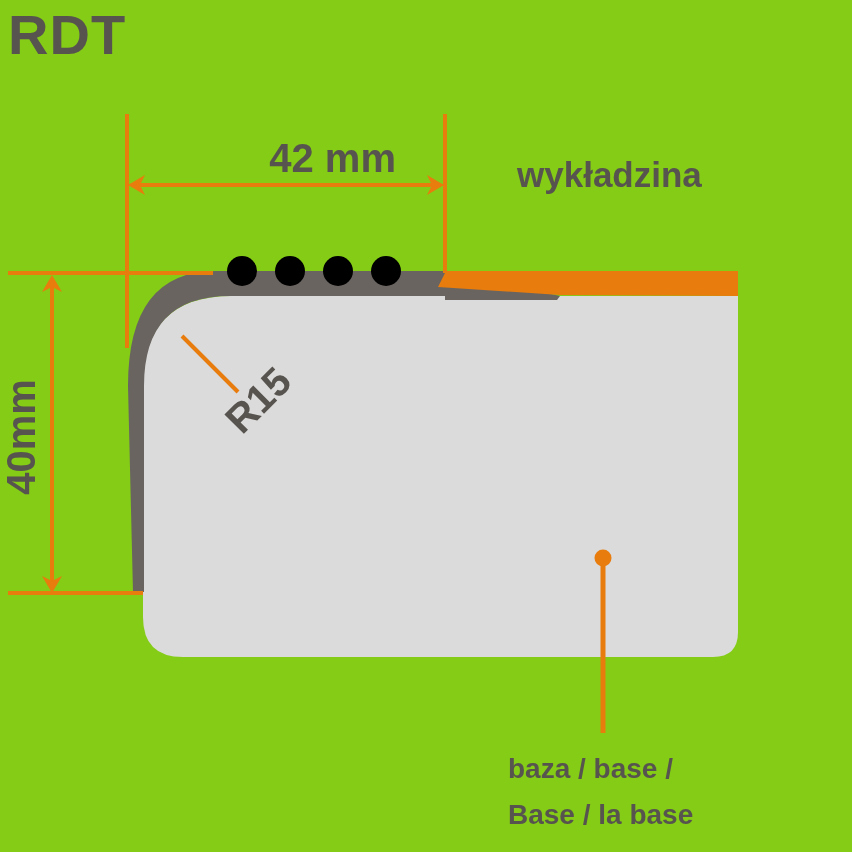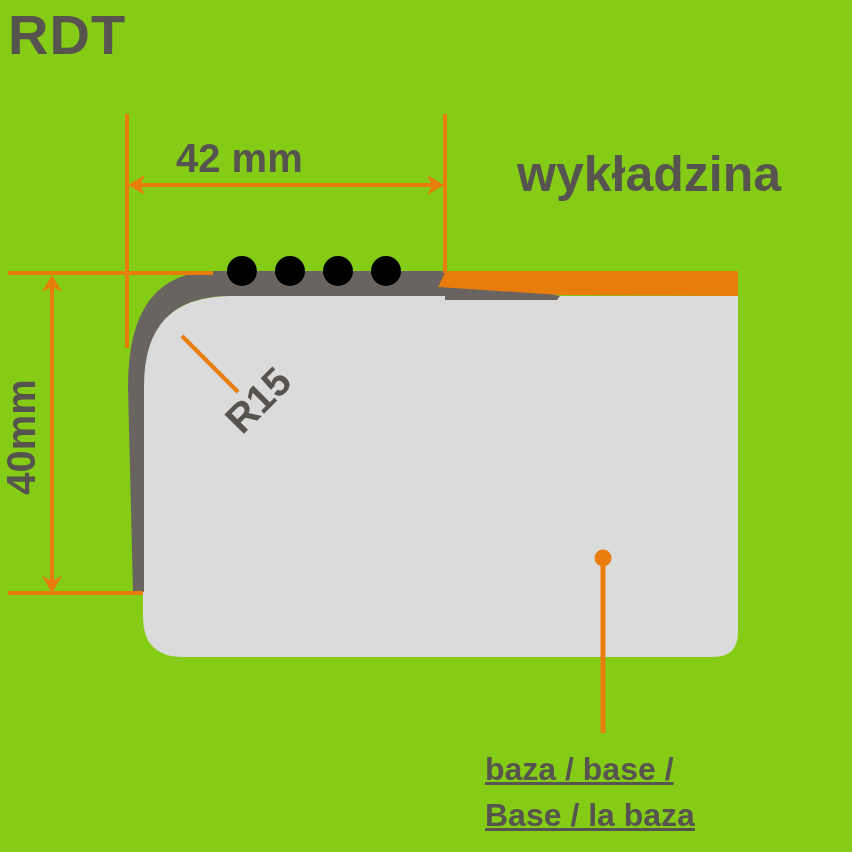--- a/index.html
+++ b/index.html
@@ -18,41 +18,41 @@
     white-space:nowrap;
   }
   .title{
     left:8px;top:2px;
     font-size:56px;
     letter-spacing:1px;
   }
   .dim-width{
     left:176px;top:136px;width:220px;
     font-size:40px;line-height:44px;
-    text-align:left;
+    text-align:right;
   }
   .covering{
     left:517px;top:150px;
-    font-size:50px;line-height:49px;
+    font-size:35px;line-height:49px;
   }
   .dim-height{
     left:-42px;top:417px;width:126px;height:40px;
     font-size:40px;line-height:40px;
     text-align:center;
     transform:rotate(-90deg);
   }
   .radius{
     left:198px;top:377px;width:120px;height:46px;
     font-size:40px;line-height:46px;
     text-align:center;
     transform:rotate(-45deg);
   }
   .base-label{
-    left:485px;top:746px;
-    font-size:32px;line-height:46px;text-decoration:underline;
+    left:508px;top:746px;
+    font-size:28px;line-height:46px;
   }
   .dimline{stroke-width:4px;fill:none;}
   .leader-thick{stroke-width:5px;fill:none;}
 </style>
 </head>
 <body>
 
 <div class="canvas">
 
   <svg width="852" height="852" viewBox="0 0 852 852">
@@ -94,16 +94,16 @@
   <div class="label covering">
     <span style="display:block">wykładzina</span>
   </div>
 
   <div class="label dim-height">40mm</div>
 
   <div class="label radius">R15</div>
 
   <div class="label base-label">
     <span style="display:block">baza / base /</span>
-    <span style="display:block">Base / la baza</span>
+    <span style="display:block">Base / la base</span>
   </div>
 
 </div>
 
 </body></html>

